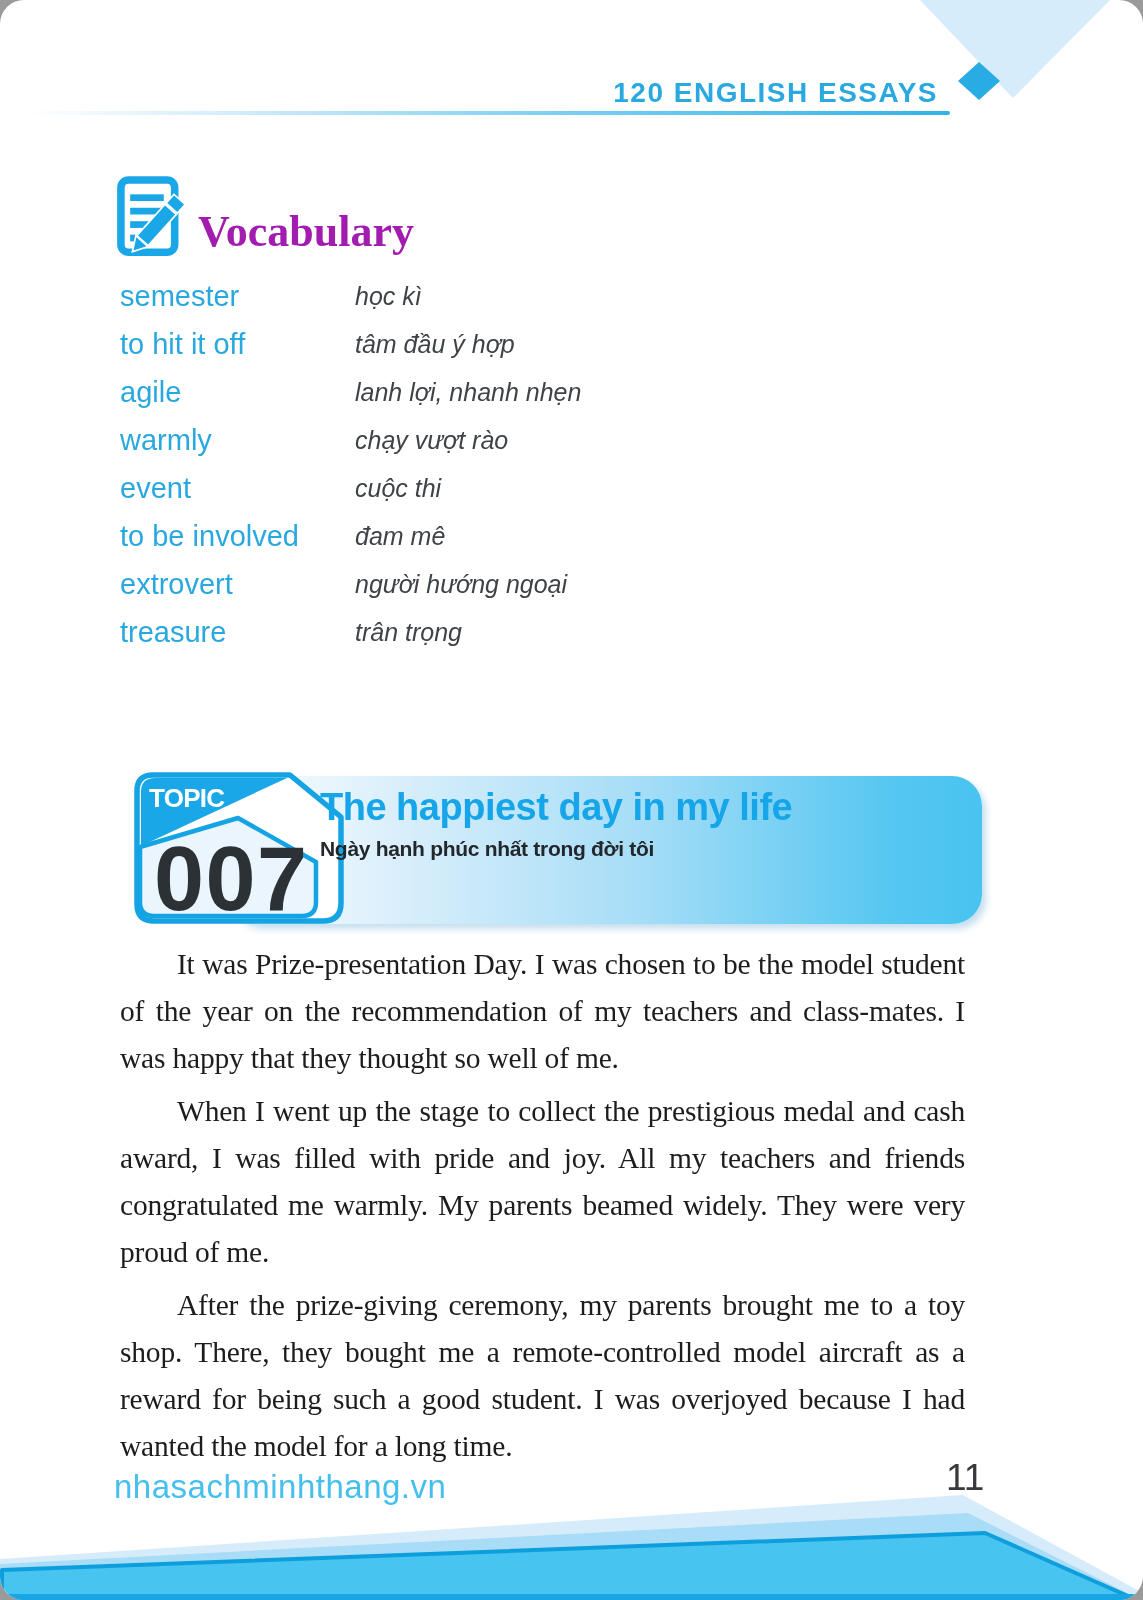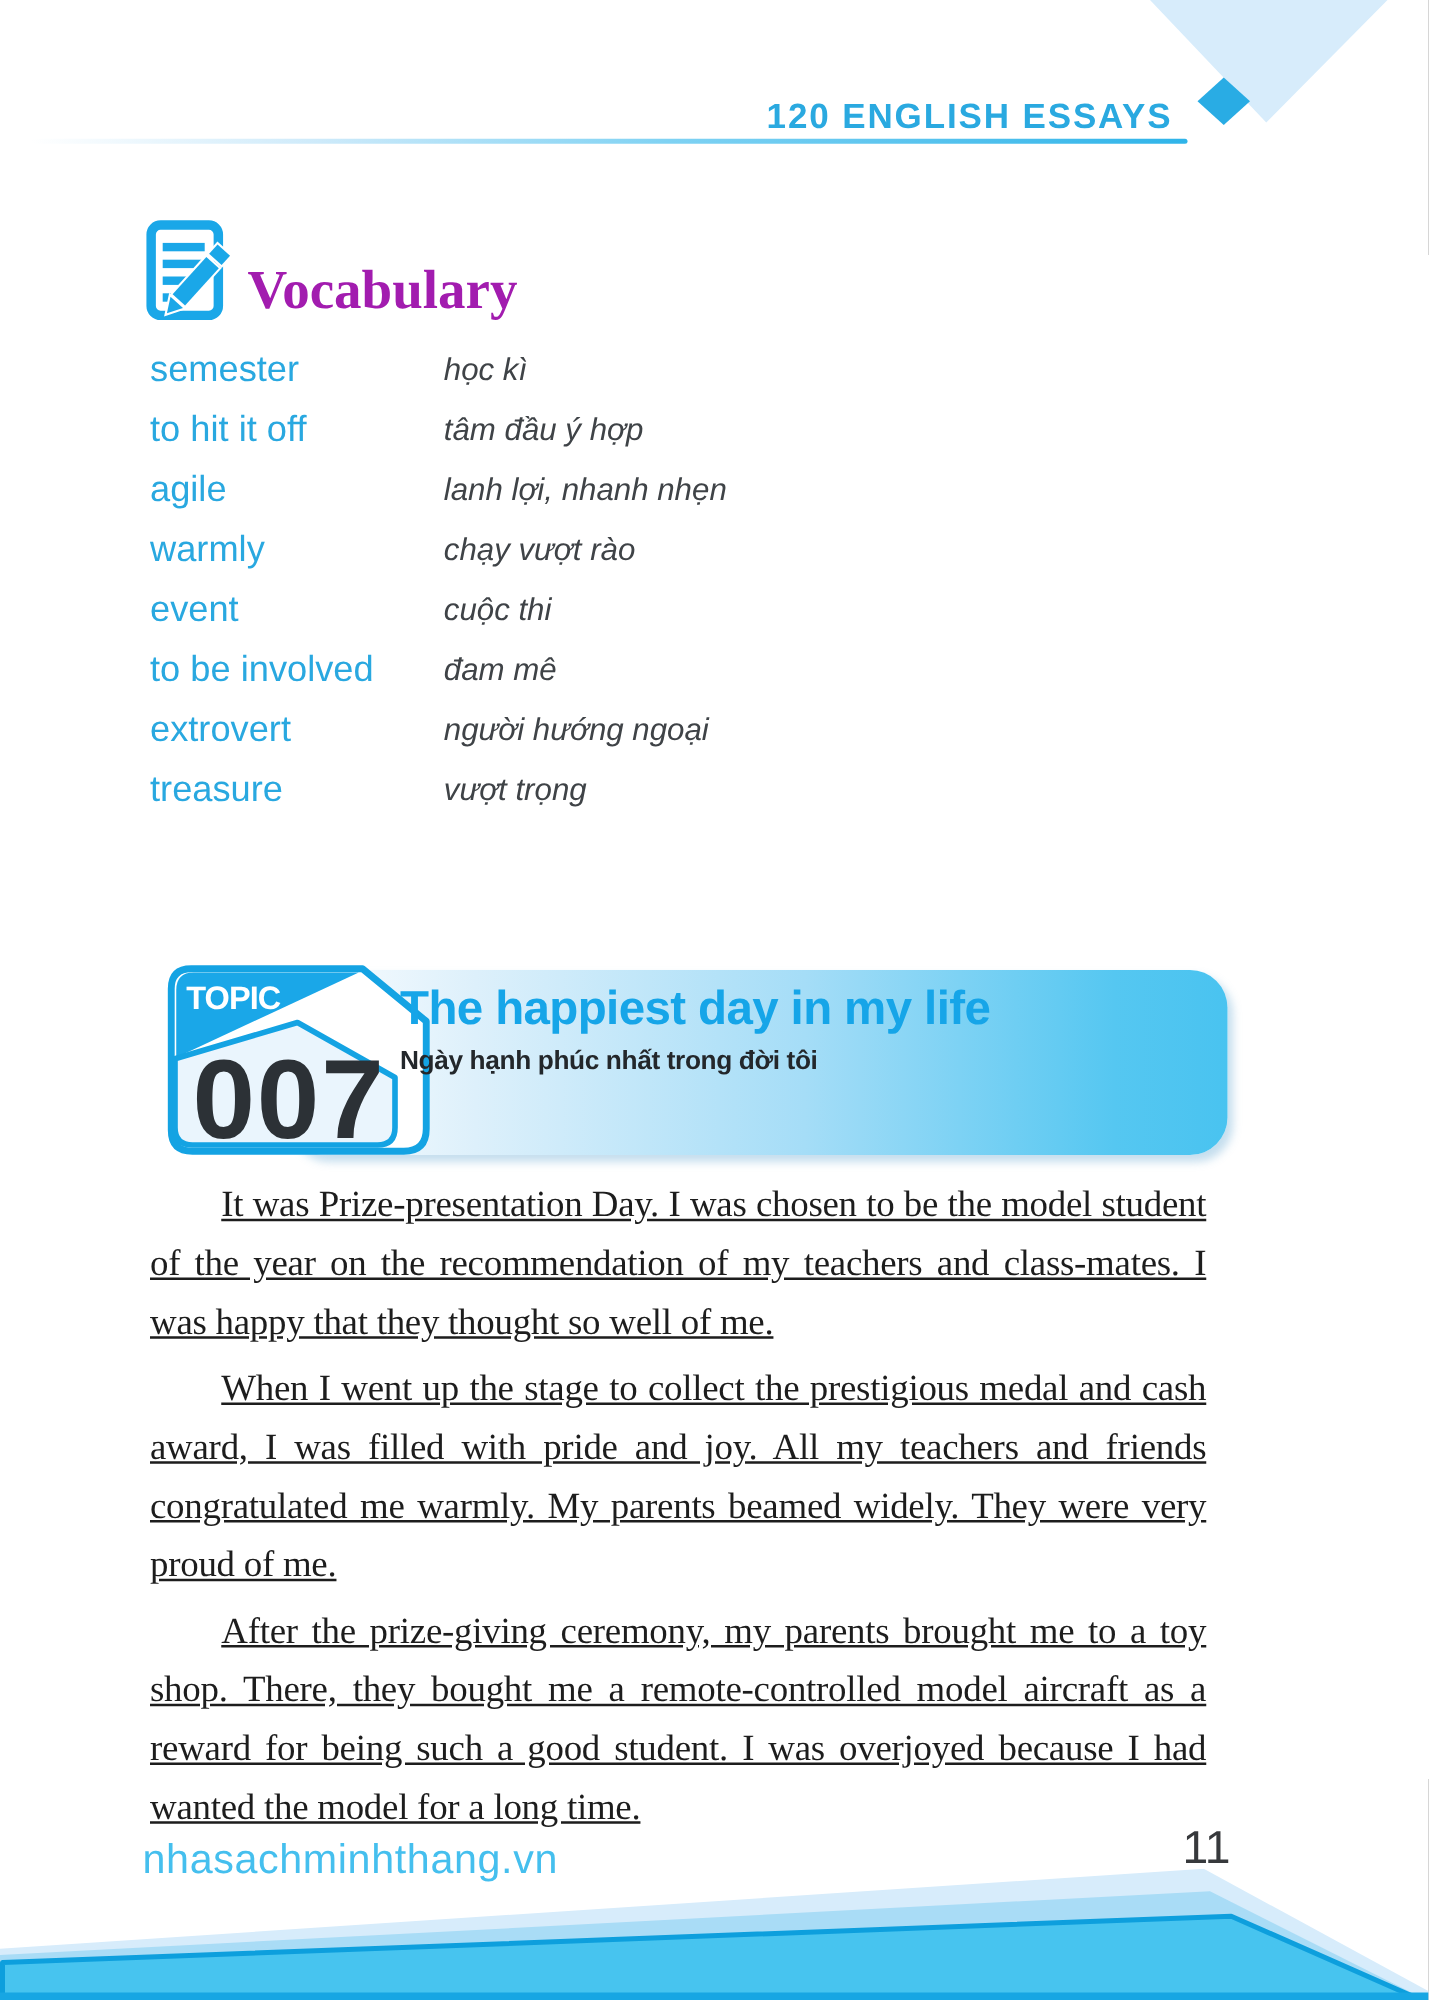--- a/index.html
+++ b/index.html
@@ -1,20 +1,21 @@
 <!DOCTYPE html>
 <html><head>
 <meta charset="utf-8">
 <style>
   * { margin:0; padding:0; box-sizing:border-box; }
   html,body { background:#9a9a9a; }
   .page {
     position:relative; width:1143px; height:1600px; margin:0 auto;
     background:#ffffff; overflow:hidden;
     font-family:"Liberation Sans","DejaVu Sans",sans-serif;
+    border-radius:24px;
   }
   
   .corner-deco { position:absolute; left:900px; top:0; width:243px; height:110px; }
   .book-title {
     position:absolute; top:77px; right:205px;
     font-size:28px; font-weight:bold; letter-spacing:1.5px;
     color:#2aa9e0; white-space:nowrap;
   }
   .header-rule {
     position:absolute; left:25px; top:111px; width:925px; height:4px; border-radius:2px;
@@ -47,21 +48,20 @@
     position:absolute; left:320px; top:837px;
     font-size:21px; font-weight:bold; color:#23272b; letter-spacing:-0.3px; white-space:nowrap;
   }
   
   .essay { position:absolute; left:120px; top:941px; width:845px; }
   .essay p {
     font-family:"Liberation Serif","DejaVu Serif",serif;
     font-size:29.5px; line-height:47px; color:#1d1d1d;
     text-align:justify; text-indent:57px; margin:0 0 6px 0;
     letter-spacing:-0.2px;
-    text-decoration:underline;
   }
   
   .site-mark {
     position:absolute; left:114px; top:1468px;
     font-size:33px; color:#45bfee; letter-spacing:0.5px; font-weight:normal;
   }
   .page-number {
     position:absolute; left:946px; top:1457px;
     font-size:37px; color:#37393c;
   }
@@ -118,21 +118,21 @@
     <div class="vrow">
       <span class="vterm">to be involved</span>
       <span class="vmean">đam mê</span>
     </div>
     <div class="vrow">
       <span class="vterm">extrovert</span>
       <span class="vmean">người hướng ngoại</span>
     </div>
     <div class="vrow">
       <span class="vterm">treasure</span>
-      <span class="vmean">vượt trọng</span>
+      <span class="vmean">trân trọng</span>
     </div>
   </div>
 
   <div class="topic-banner"></div>
   <svg class="topic-tile" viewBox="0 0 212 156">
     <path d="M20,5 L157,5 L208,47 L208,133 Q208,151 190,151 L21,151 Q4,151 4,134 L4,21 Q4,5 20,5 Z" fill="#ffffff" stroke="#14a3e3" stroke-width="5.5" stroke-linejoin="round"></path>
     <path d="M8,22 Q8,8 22,8 L154,8 L8,76 Z" fill="#1aa7e8"></path>
     <text x="16" y="37" font-family="Liberation Sans, DejaVu Sans, sans-serif" font-size="26" font-weight="bold" fill="#ffffff" textLength="76">TOPIC</text>
     <path d="M105,48 L183,92 L183,132 Q183,146 169,146 L21,146 Q7,146 7,132 L7,77 Z" fill="#eaf5fd" stroke="#14a3e3" stroke-width="4.5" stroke-linejoin="round"></path>
     <text x="96" y="140" text-anchor="middle" font-family="Liberation Sans, DejaVu Sans, sans-serif" font-size="90" font-weight="bold" fill="#2c3136" letter-spacing="-3" textLength="150">007</text>

